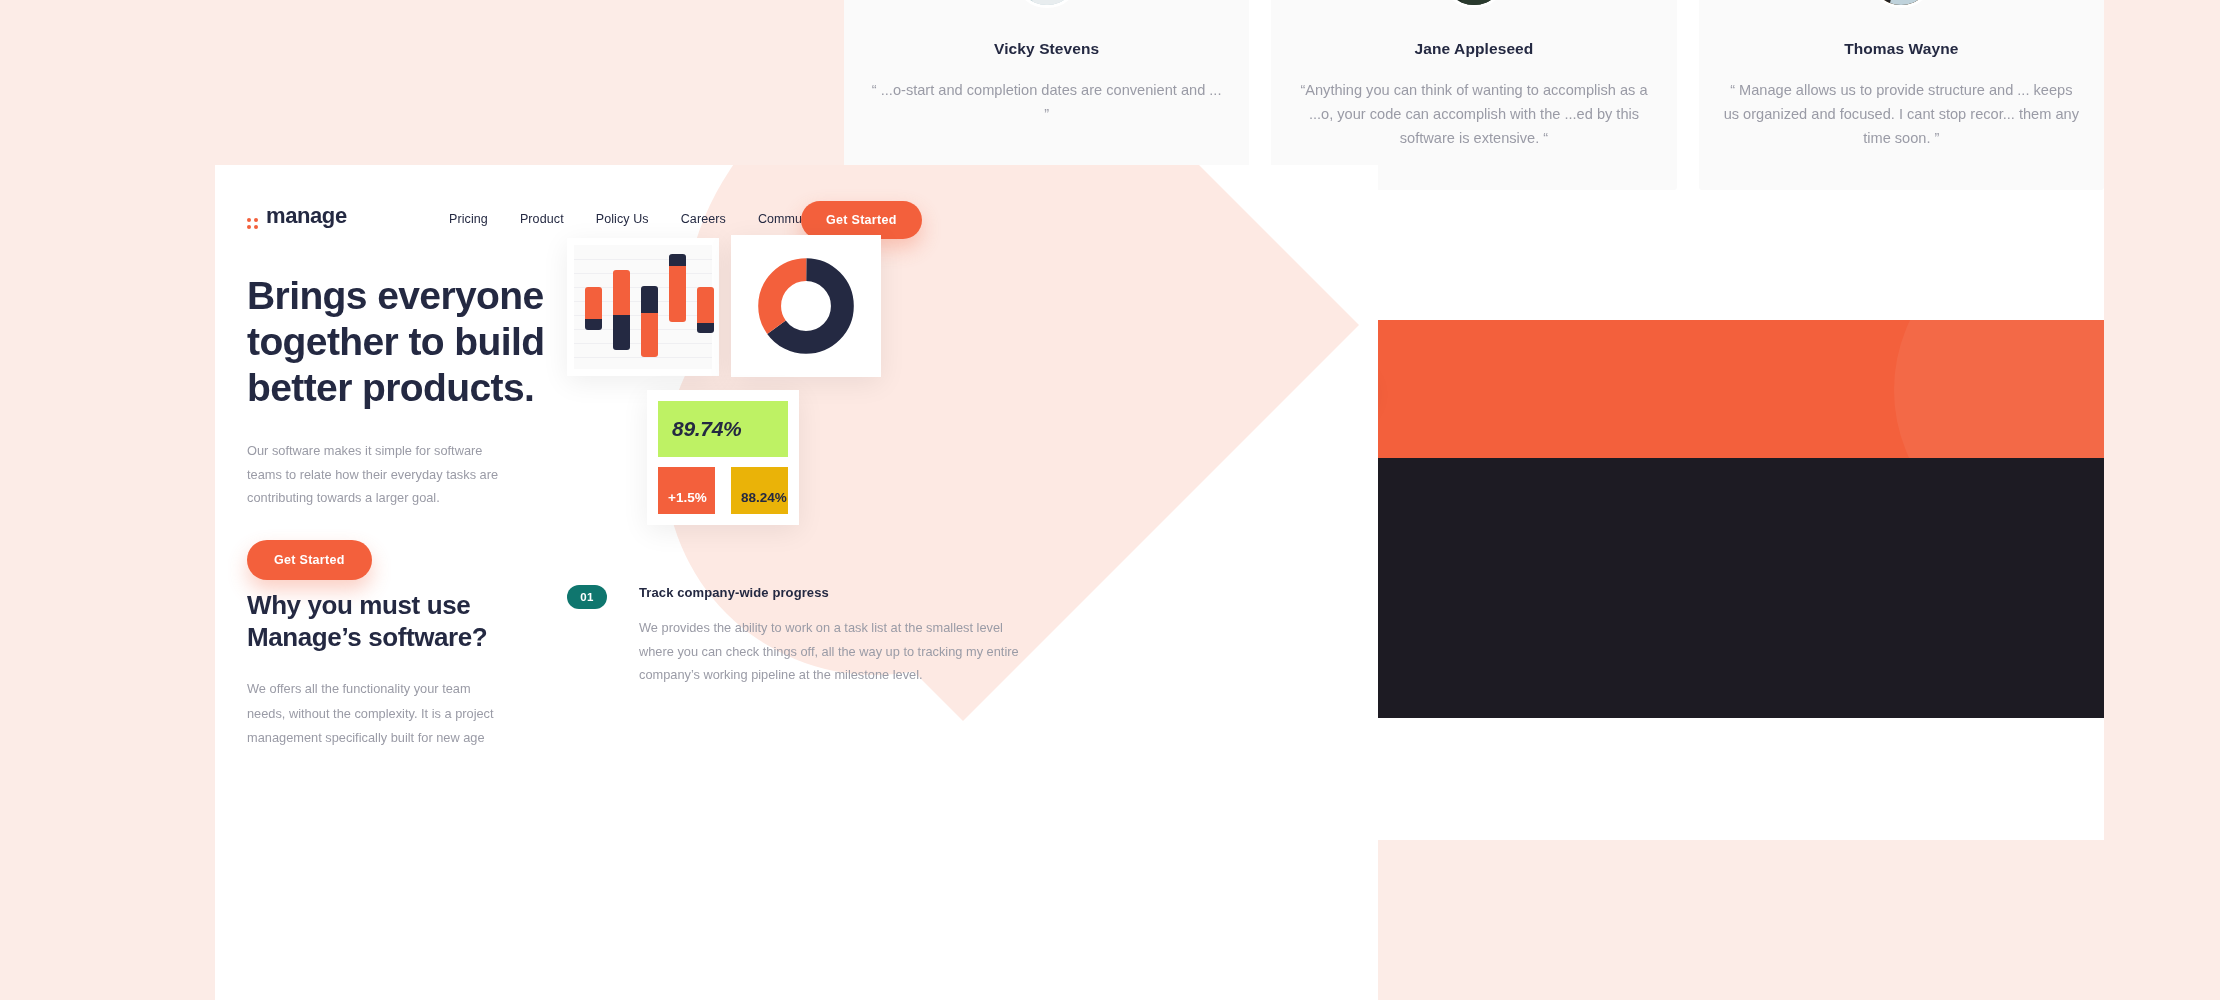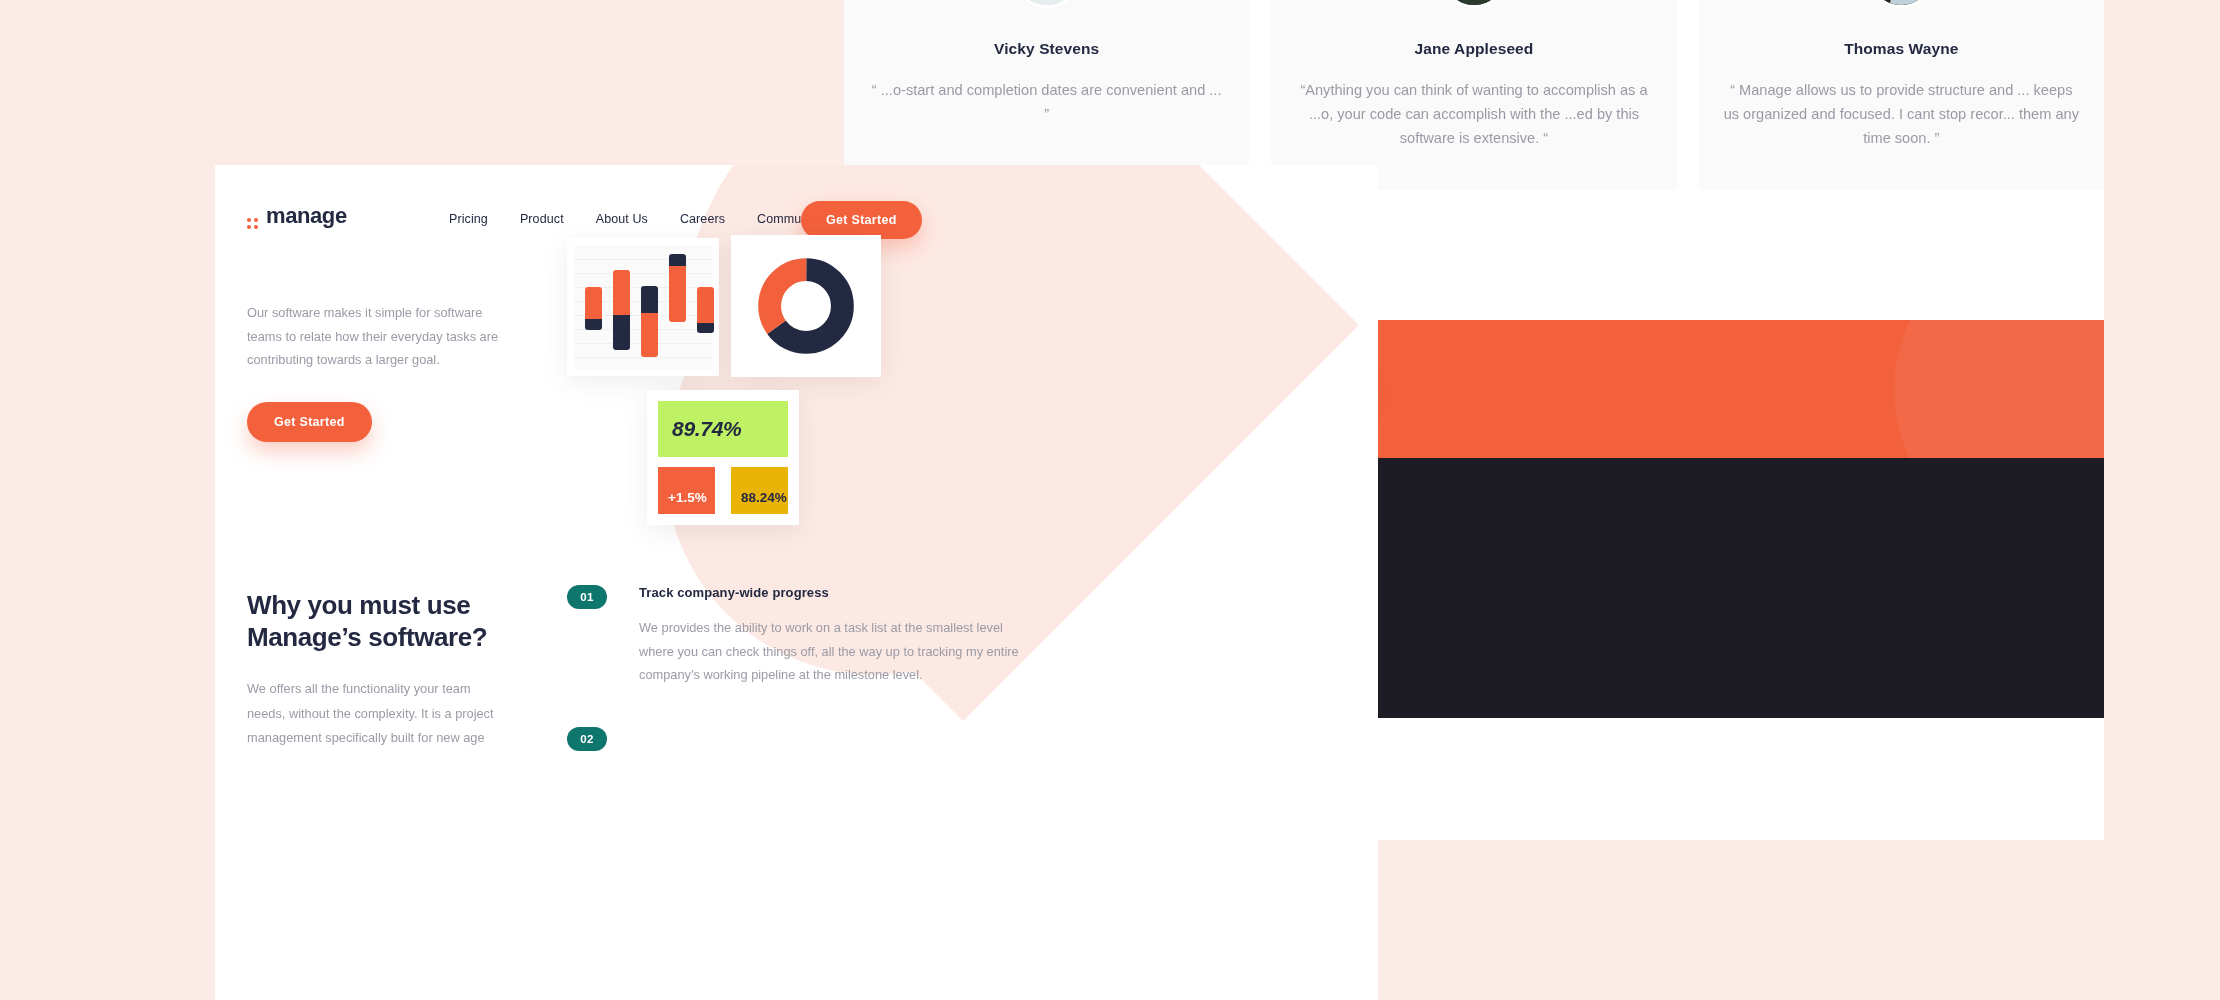--- a/index.html
+++ b/index.html
@@ -247,28 +247,33 @@
           <i></i>
             <i></i>
             <i></i>
             <i></i>
         </span>
         <span class="logo-text">manage</span>
       </div>
       <div class="nav-links">
         <a href="#">Pricing</a>
         <a href="#">Product</a>
-        <a href="#">About Us</a>
+        <a href="#">Policy Us</a>
         <a href="#">Careers</a>
         <a href="#">Community</a>
       </div>
       <button class="nav-cta">Get Started</button>
     </div>
 
     <div class="hero-text">
+      <h1 class="hero-h1">
+        <span>Brings everyone</span><br>
+        <span>together to build</span><br>
+        <span>better products.</span>
+      </h1>
       <p class="hero-p">Our software makes it simple for software teams to relate how their everyday tasks are contributing towards a larger goal.</p>
       <button class="hero-cta">Get Started</button>
     </div>
 
     <div class="ill">
 
       <div class="card-bar">
         <div class="bar-plot">
           <span class="gl" style="top:14px"></span>
             <span class="gl" style="top:28px"></span>
@@ -327,23 +332,16 @@
     </div>
 
     <div class="features">
       <div class="feature">
         <div class="fnum">01</div>
         <div>
           <div class="ftitle">Track company-wide progress</div>
           <div class="fdesc">We provides the ability to work on a task list at the smallest level where you can check things off, all the way up to tracking my entire company’s working pipeline at the milestone level.</div>
         </div>
       </div>
-      <div class="feature feature-2">
-        <div class="fnum">02</div>
-        <div>
-          <div class="ftitle"></div>
-          <div class="fdesc"></div>
-        </div>
-      </div>
     </div>
 
   </div>
 </div>
 
 </body></html>

